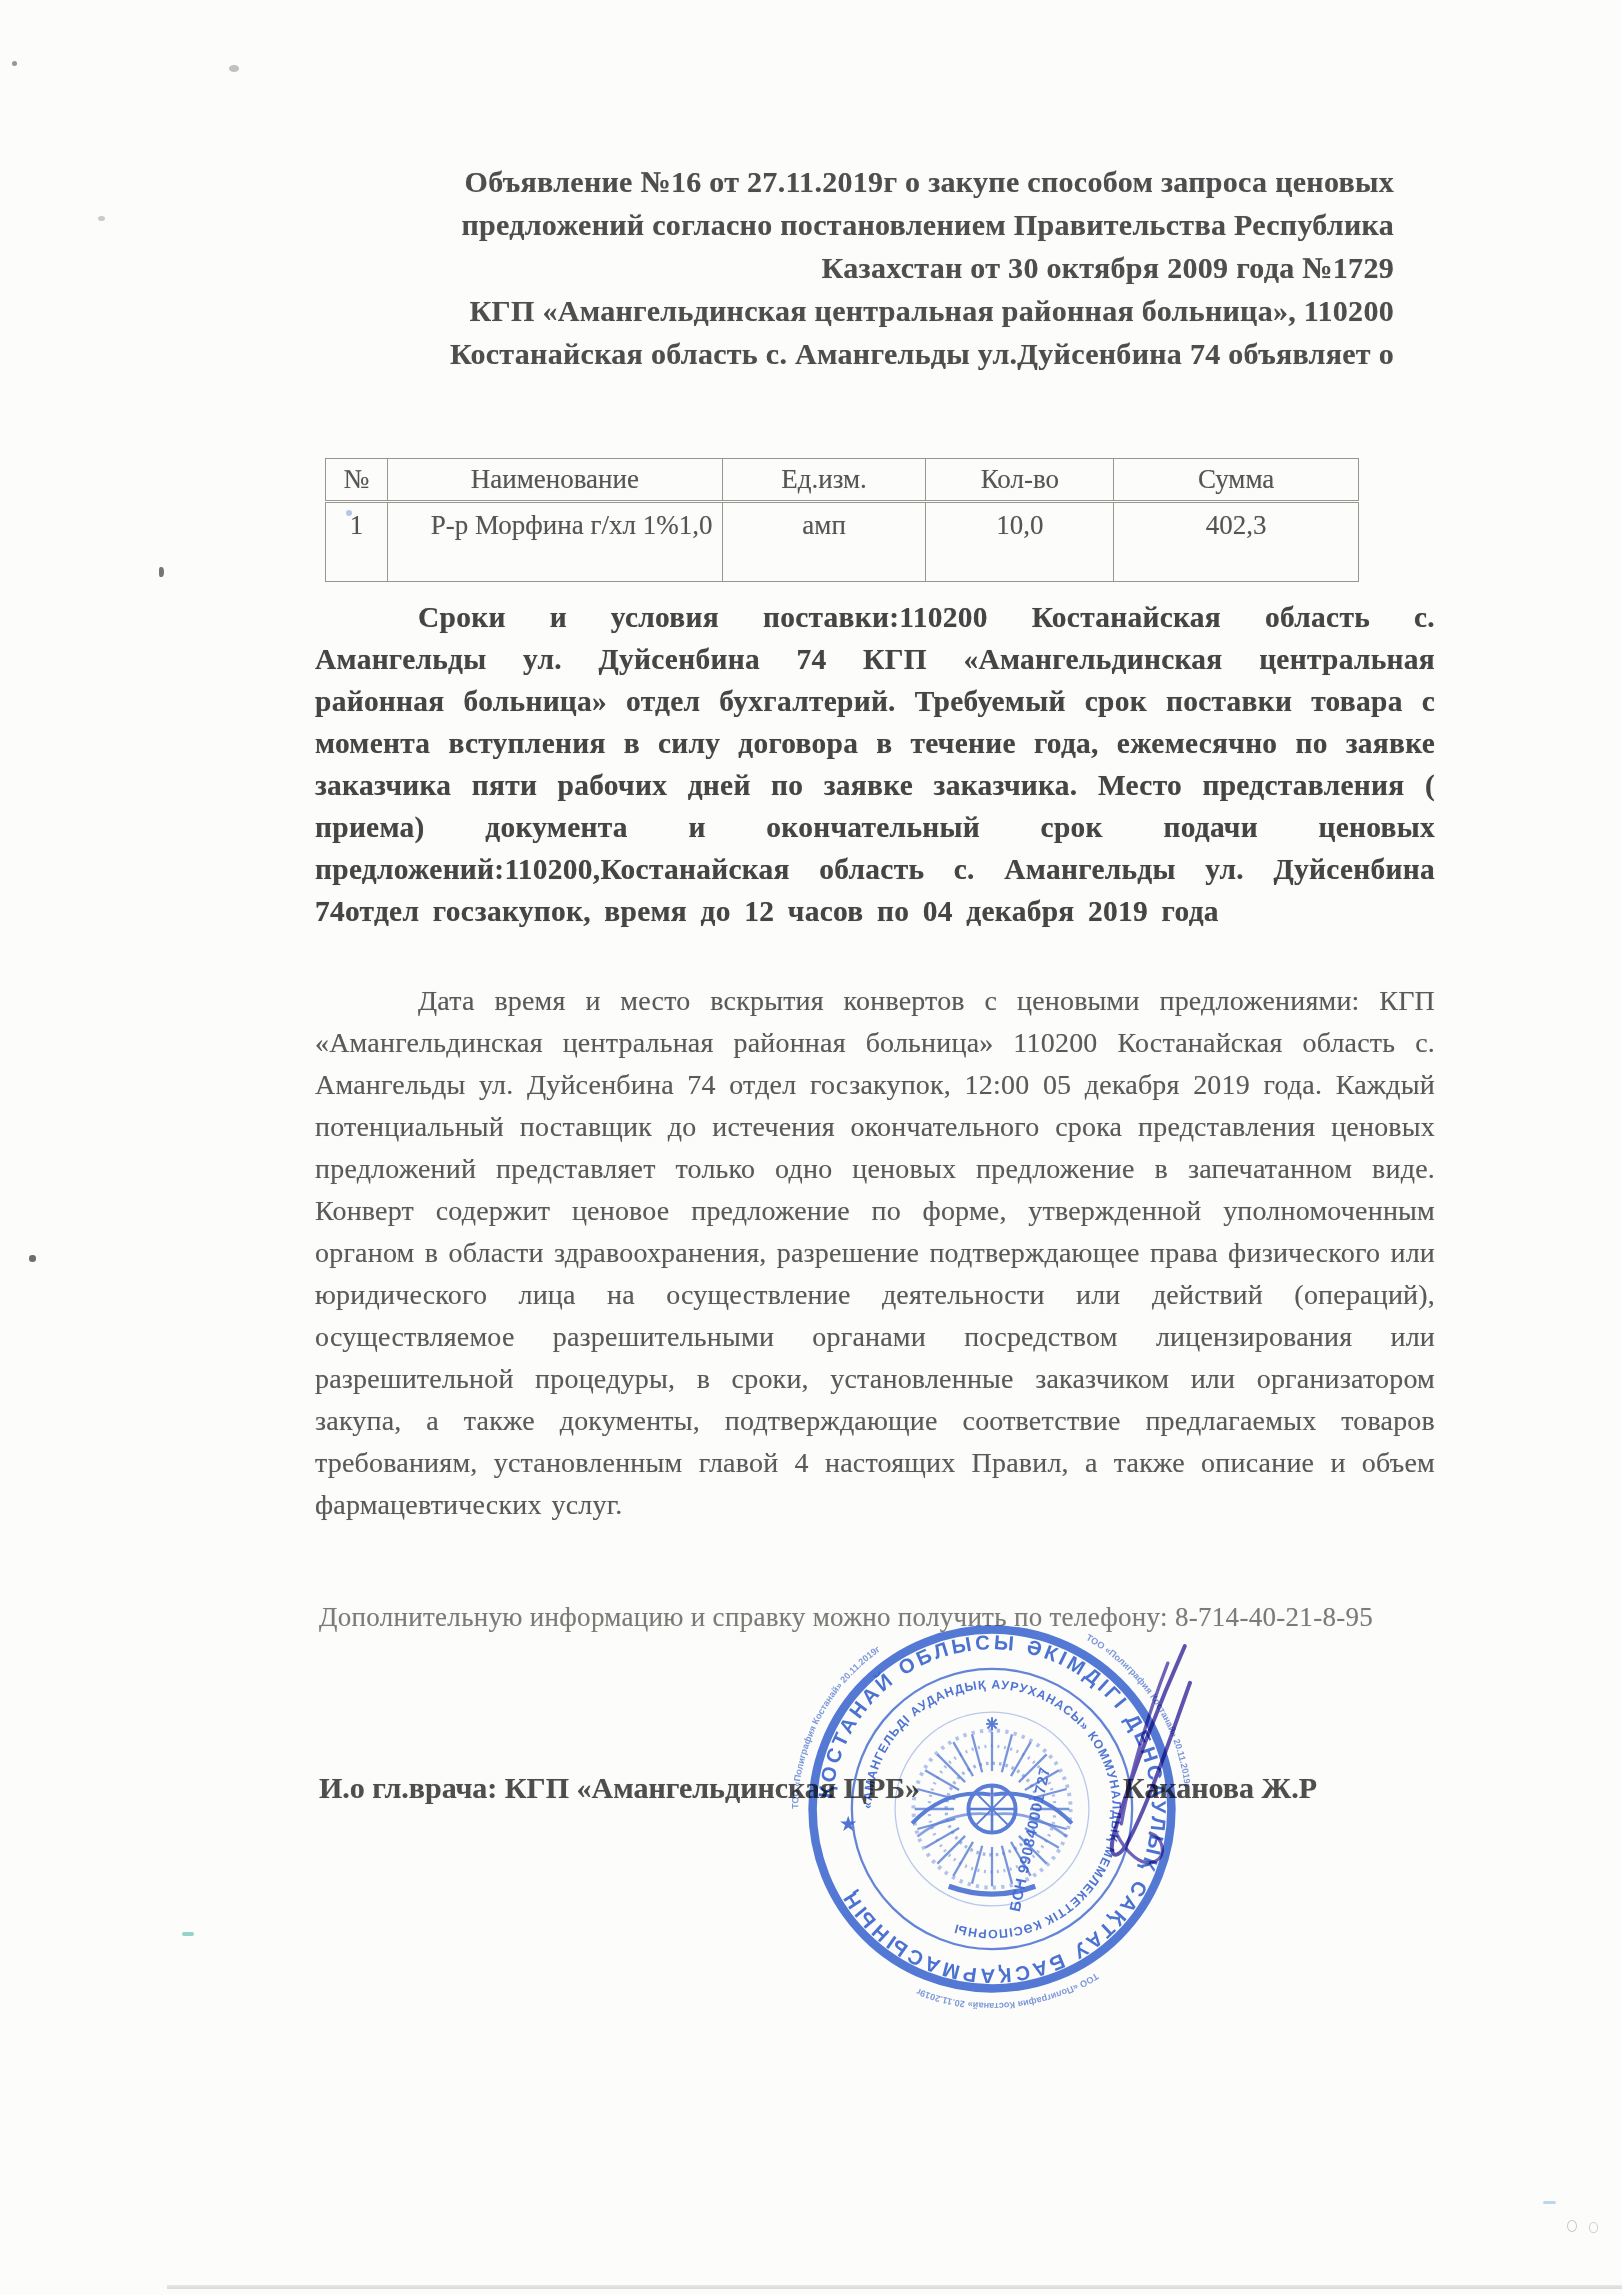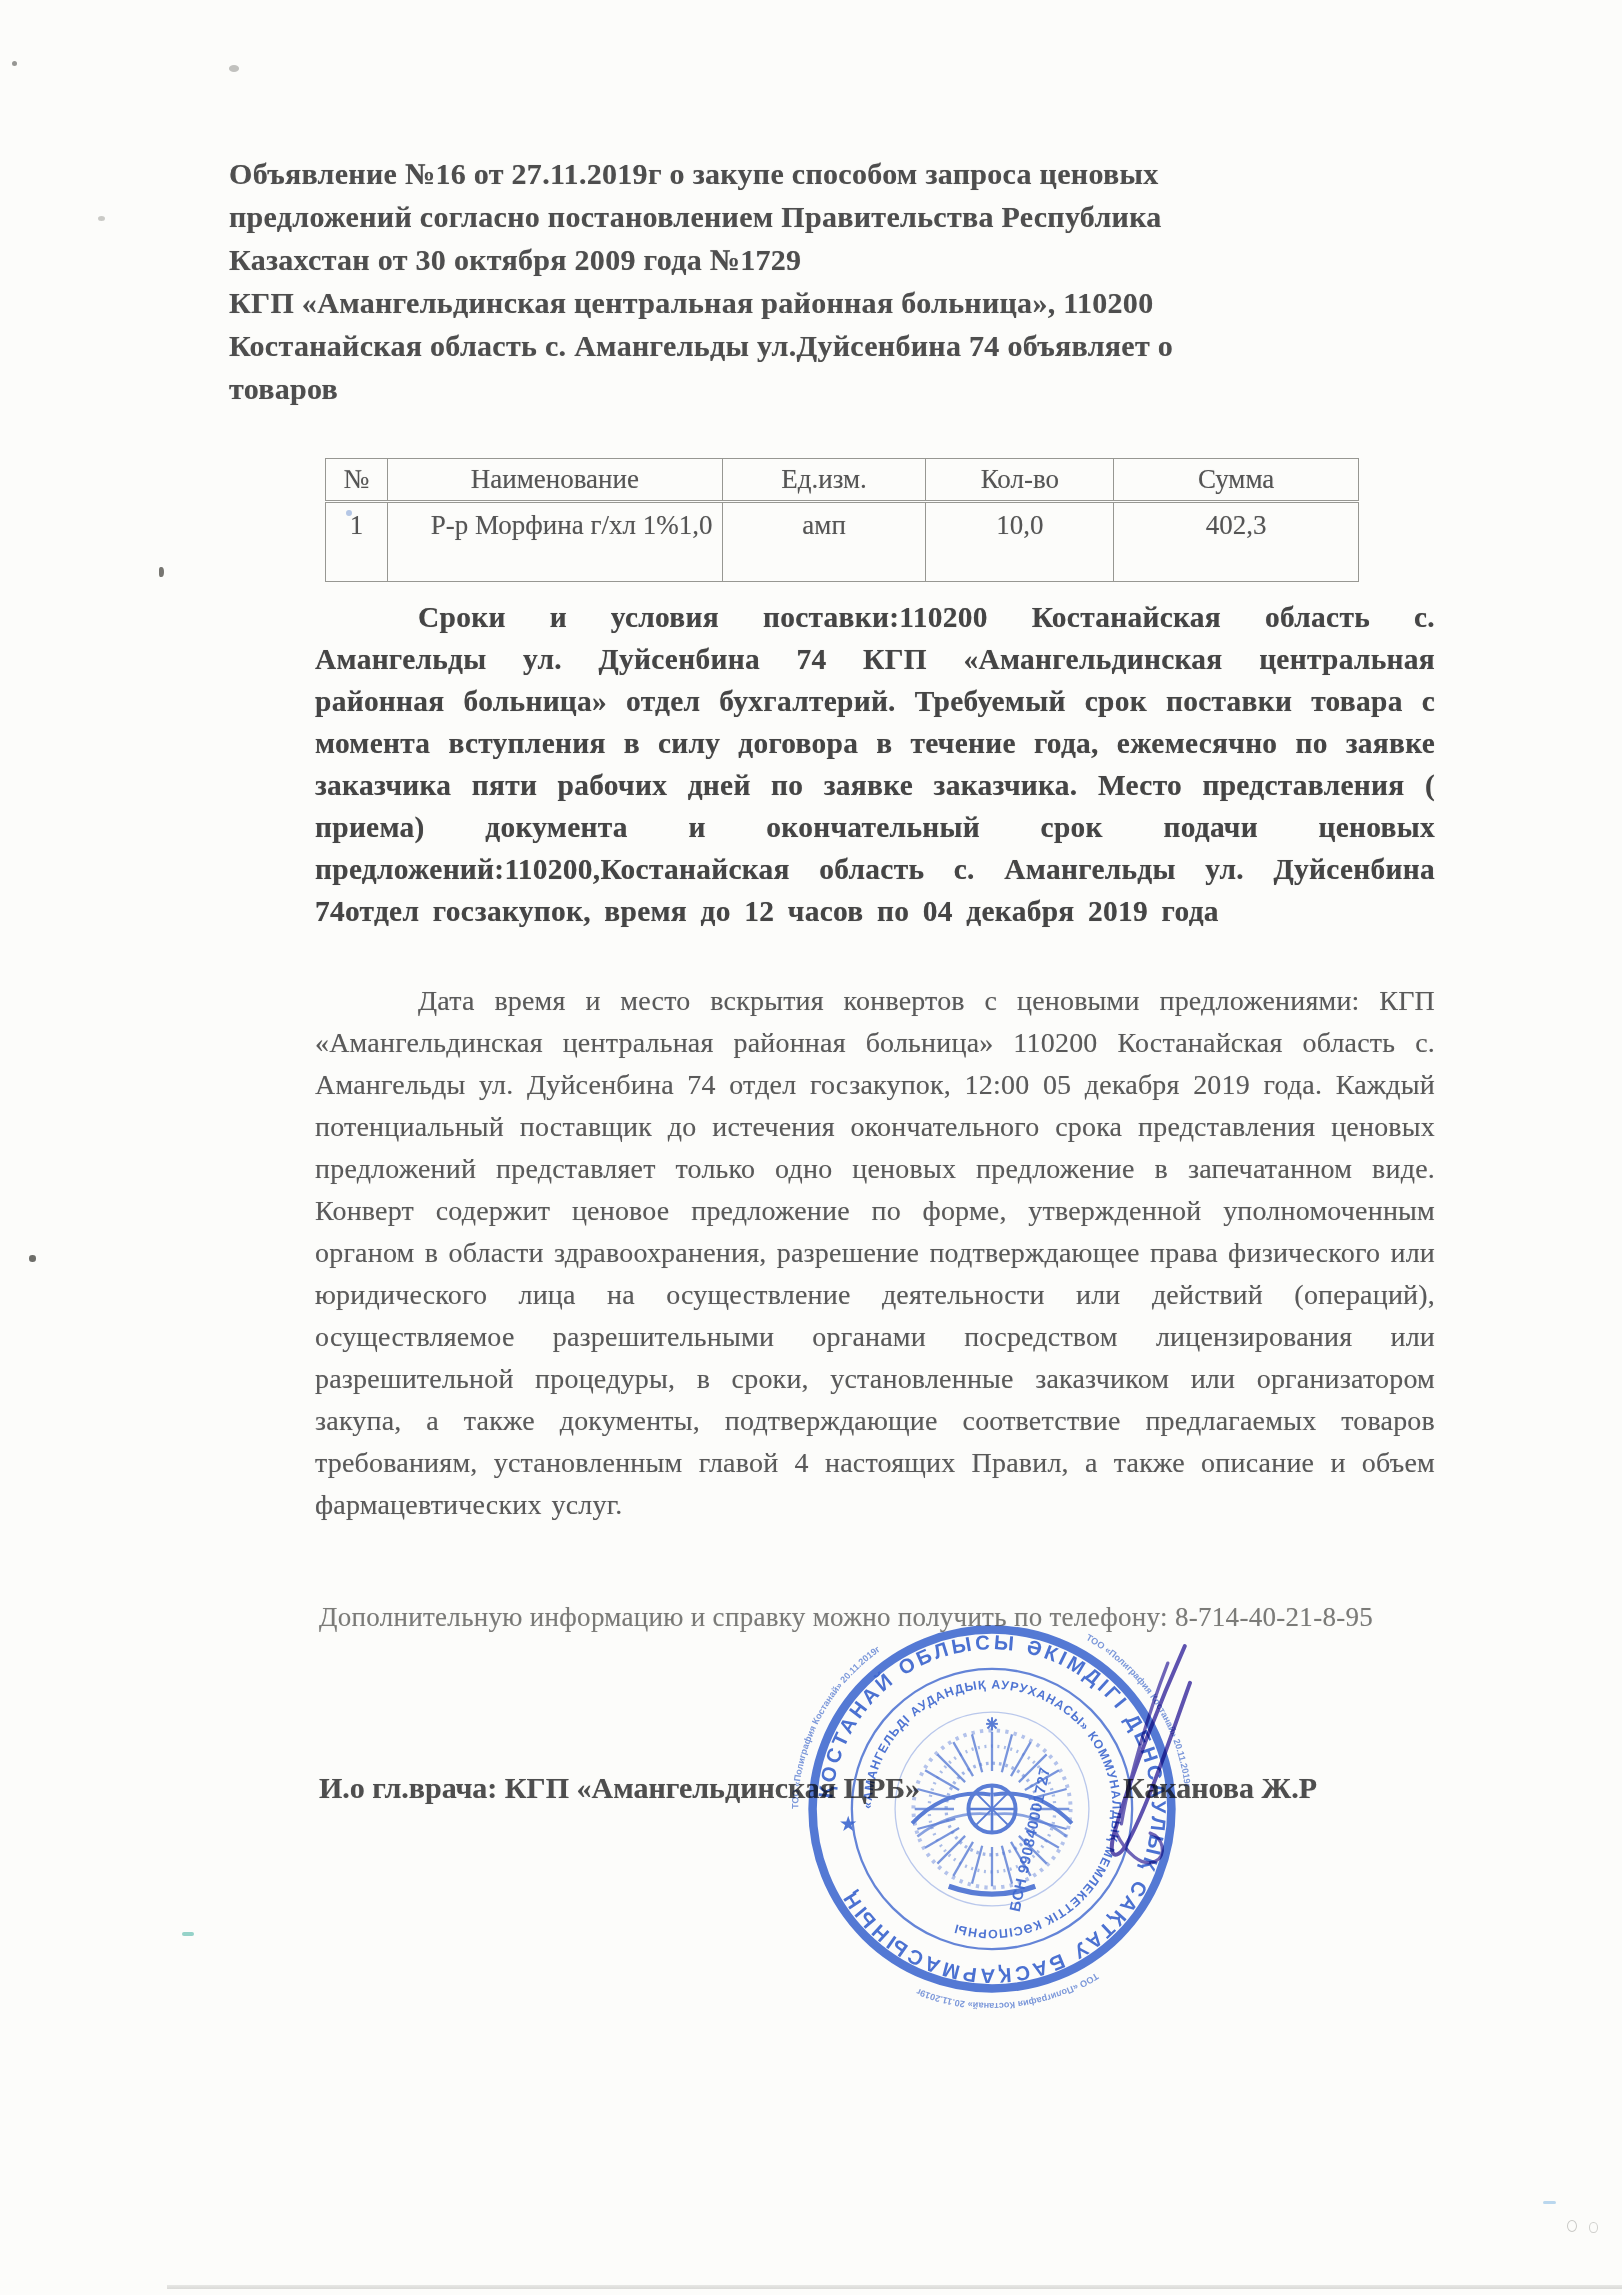--- a/index.html
+++ b/index.html
@@ -7,22 +7,22 @@
     width:1623px; height:2295px;
     background:#fcfcfa;
     font-family:"Liberation Serif", serif;
     position:relative;
     overflow:hidden;
     color:#4a4a4a;
   }
 
   
   .title-block {
-    position:absolute; top:152px; left:50%; transform:translateX(-50%);
-    width:1165px; text-align:left;
+    position:absolute; top:160px; left:50%; transform:translateX(-50%);
+    width:1165px; text-align:right;
     font-weight:bold; font-size:30px; line-height:43px;
     color:#4e4e4e;
     text-shadow:0 0 0.7px rgba(110,110,110,.55);
     letter-spacing:0.3px;
   }
 
   
   table.items {
     position:absolute; top:458px; left:325px;
     width:1034px; border-collapse:collapse;
@@ -94,21 +94,20 @@
 </style>
 </head>
 <body>
 
 <div class="title-block">
   <div>Объявление №16 от 27.11.2019г о закупе способом запроса ценовых</div>
   <div>предложений согласно постановлением Правительства Республика</div>
   <div>Казахстан от 30 октября 2009 года №1729</div>
   <div>КГП «Амангельдинская центральная районная больница», 110200</div>
   <div>Костанайская область  с. Амангельды ул.Дуйсенбина 74 объявляет о</div>
-  <div>товаров</div>
 </div>
 
 <table class="items">
   <colgroup>
     <col class="c-num">
       <col class="c-name">
       <col class="c-unit">
       <col class="c-qty">
       <col class="c-sum">
   </colgroup>

